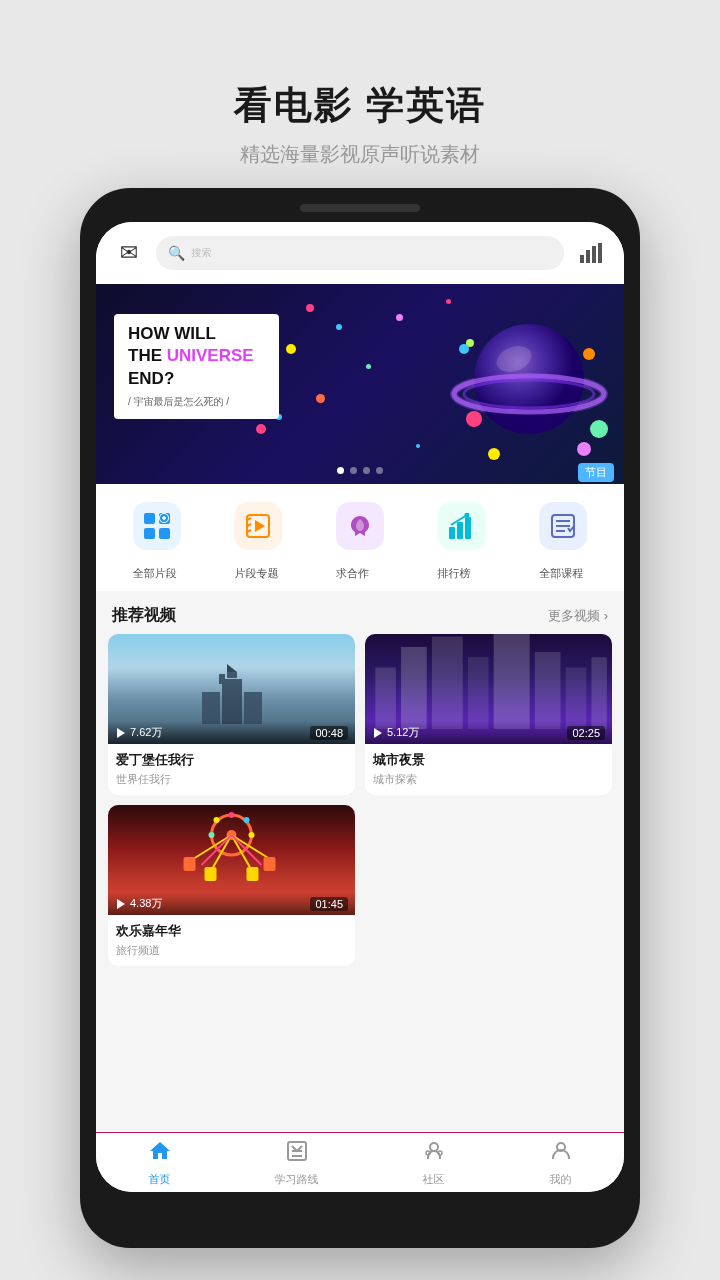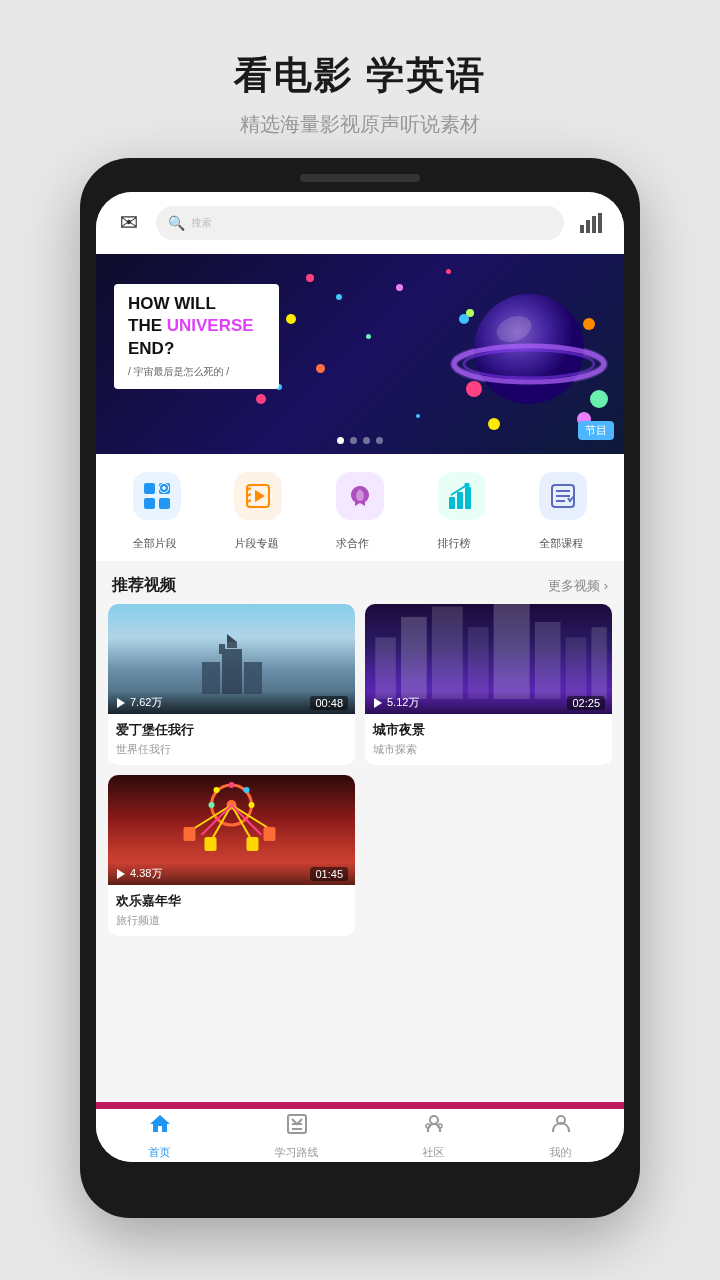--- a/index.html
+++ b/index.html
@@ -10,21 +10,21 @@
       font-family: -apple-system, 'PingFang SC', 'Helvetica Neue', sans-serif;
       overflow: hidden;
       display: flex;
       flex-direction: column;
       align-items: center;
     }
 
     
     .page-header {
       text-align: center;
-      padding: 50px 0 20px;
+      padding: 80px 0 20px;
     }
     .page-title {
       font-size: 38px;
       font-weight: 700;
       color: #1a1a1a;
       letter-spacing: 2px;
     }
     .page-subtitle {
       font-size: 20px;
       color: #999;
@@ -166,21 +166,21 @@
       width: 7px;
       height: 7px;
       border-radius: 50%;
       background: rgba(255,255,255,0.4);
     }
     .dot.active {
       background: #fff;
     }
     .banner-tag {
       position: absolute;
-      bottom: 14px;
+      bottom: 2px;
       right: 10px;
       background: #4db6ff;
       color: white;
       font-size: 11px;
       padding: 2px 7px;
       border-radius: 4px;
     }
 
     
     .categories {
@@ -313,21 +313,21 @@
       height: 170px;
     }
 
     
     .bottom-nav {
       display: flex;
       justify-content: space-around;
       align-items: center;
       height: 60px;
       background: #fff;
-      border-top: 7px solid #be185d;
+      border-top: 1px solid #be185d;
       margin-top: auto;
     }
     .nav-item {
       display: flex;
       flex-direction: column;
       align-items: center;
       gap: 3px;
     }
     .nav-icon {
       font-size: 22px;

